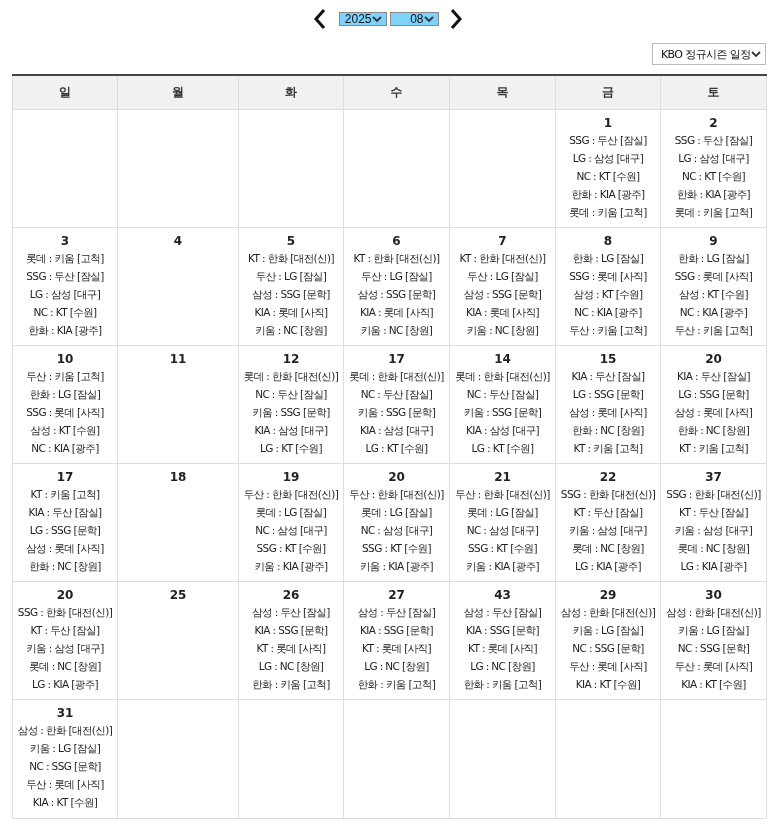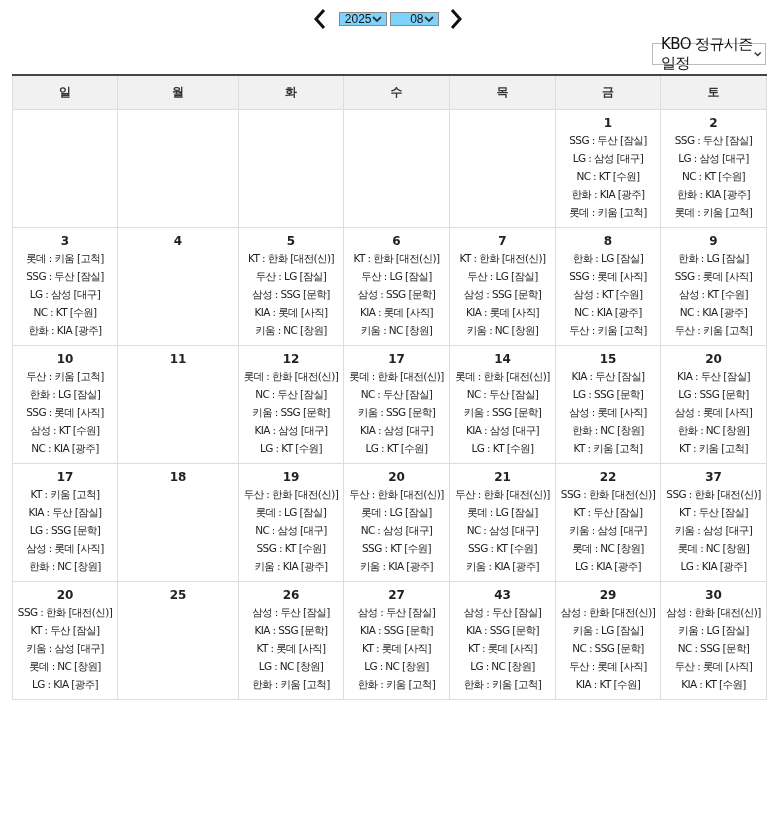--- a/index.html
+++ b/index.html
@@ -8,21 +8,21 @@
 
   .nav { position: absolute; top: 5px; left: 0; width: 775px; height: 28px; display: flex; justify-content: center; align-items: center; gap: 3px; }
   .nav-arrow { width: 20px; height: 24px; display: flex; align-items: center; justify-content: center; cursor: pointer; }
   .nav-arrow svg { display: block; }
   .sel { height: 14px; border: 1px solid #888; background: #7dd3fc; font-size: 12px; color: #111; display: flex; align-items: center; justify-content: flex-end; padding: 0 4px; font-family: "Liberation Sans", sans-serif; cursor: pointer; }
   .sel.year { width: 48px; }
   .sel.month { width: 49px; margin-right: 4px; }
   .nav .prev { margin-right: 6px; }
   .chev { width: 10px; height: 8px; display: inline-block; }
 
-  .league-select { position: absolute; top: 43px; left: 652px; width: 114px; height: 22px; border: 1px solid #bbb; background: #fff; font-size: 15px; display: flex; align-items: center; justify-content: space-between; padding: 0 4px 0 8px; color: #111; letter-spacing: -0.6px; cursor: pointer; }
+  .league-select { position: absolute; top: 43px; left: 652px; width: 114px; height: 22px; border: 1px solid #bbb; background: #fff; font-size: 11px; display: flex; align-items: center; justify-content: space-between; padding: 0 4px 0 8px; color: #111; letter-spacing: -0.6px; cursor: pointer; }
 
   table.cal { position: absolute; top: 74px; left: 12px; width: 754px; border-collapse: collapse; table-layout: fixed; border-top: 2px solid #444; }
   table.cal th { height: 34px; background: #f1f1f1; border: 1px solid #ddd; border-top: none; font-size: 12px; font-weight: bold; color: #333; }
   table.cal td { border: 1px solid #ddd; vertical-align: top; text-align: center; padding-top: 5px; }
   table.cal tr.week td { height: 118px; }
   table.cal tr.week.last td { height: 119px; }
   .daynum { font-size: 12px; font-weight: bold; color: #222; height: 16px; line-height: 16px; }
   .game { font-size: 10.5px; line-height: 18px; color: #222; letter-spacing: -0.6px; white-space: nowrap; cursor: pointer; }
 </style>
 </head>
@@ -310,14 +310,30 @@
         </td>
         <td>
           <div class="daynum">30</div>
           <div class="game">삼성 : 한화 [대전(신)]</div>
           <div class="game">키움 : LG [잠실]</div>
           <div class="game">NC : SSG [문학]</div>
           <div class="game">두산 : 롯데 [사직]</div>
           <div class="game">KIA : KT [수원]</div>
         </td>
       </tr>
+      <tr class="week last">
+        <td>
+          <div class="daynum">31</div>
+          <div class="game">삼성 : 한화 [대전(신)]</div>
+          <div class="game">키움 : LG [잠실]</div>
+          <div class="game">NC : SSG [문학]</div>
+          <div class="game">두산 : 롯데 [사직]</div>
+          <div class="game">KIA : KT [수원]</div>
+        </td>
+        <td></td>
+        <td></td>
+        <td></td>
+        <td></td>
+        <td></td>
+        <td></td>
+      </tr>
     </tbody>
 </table>
 
 </body></html>

